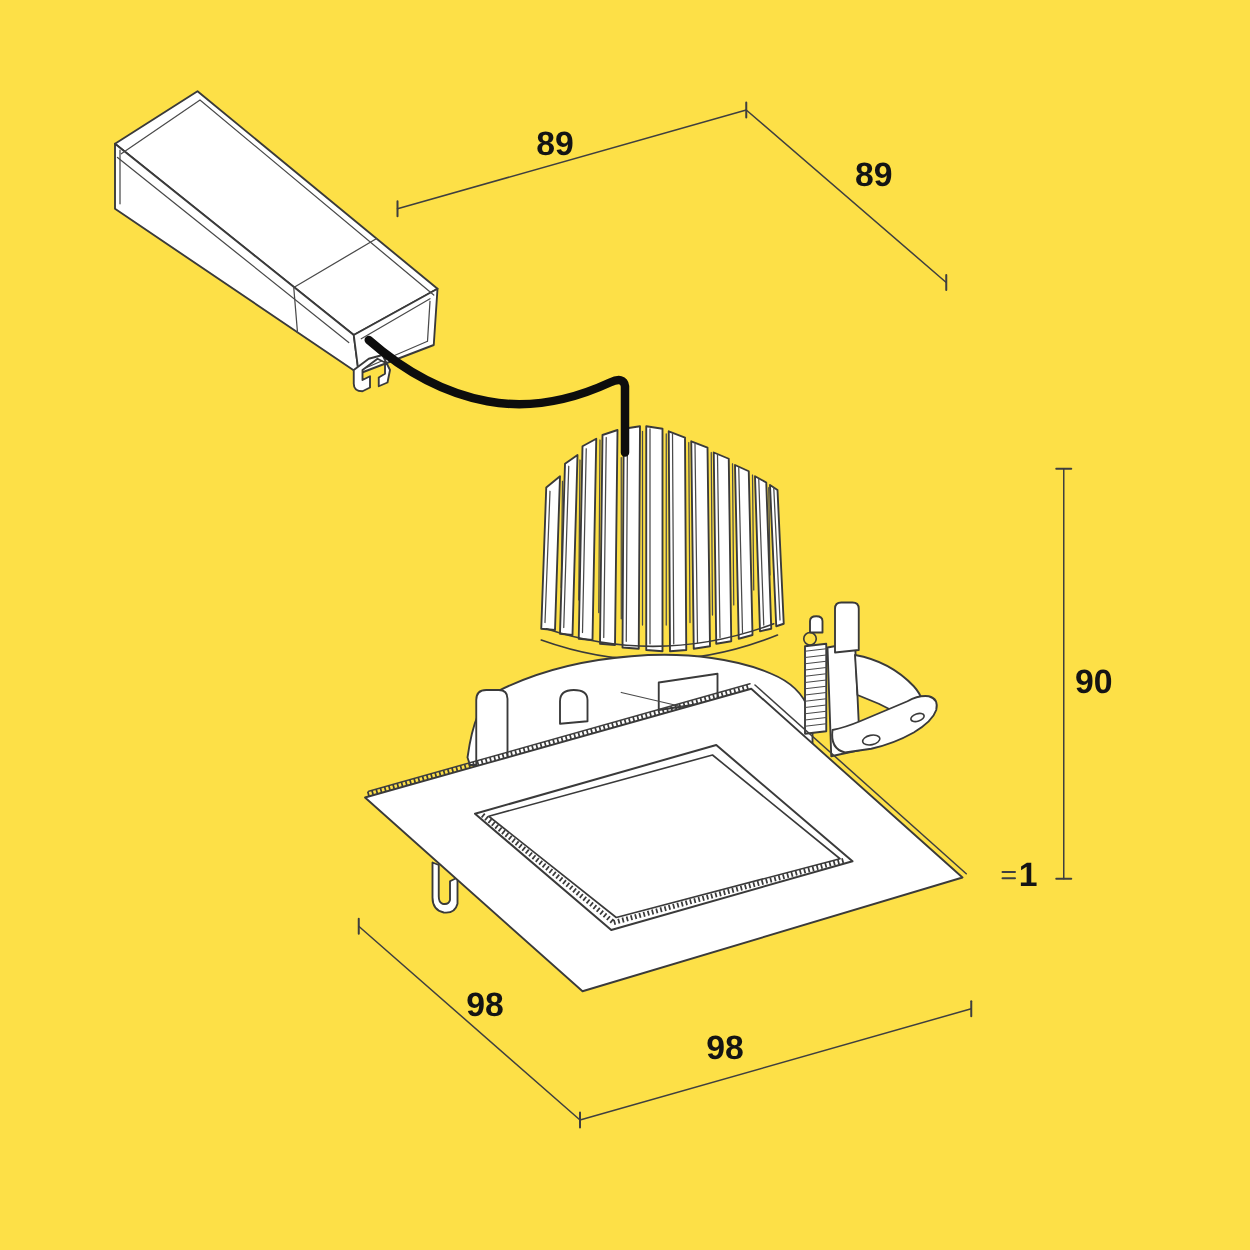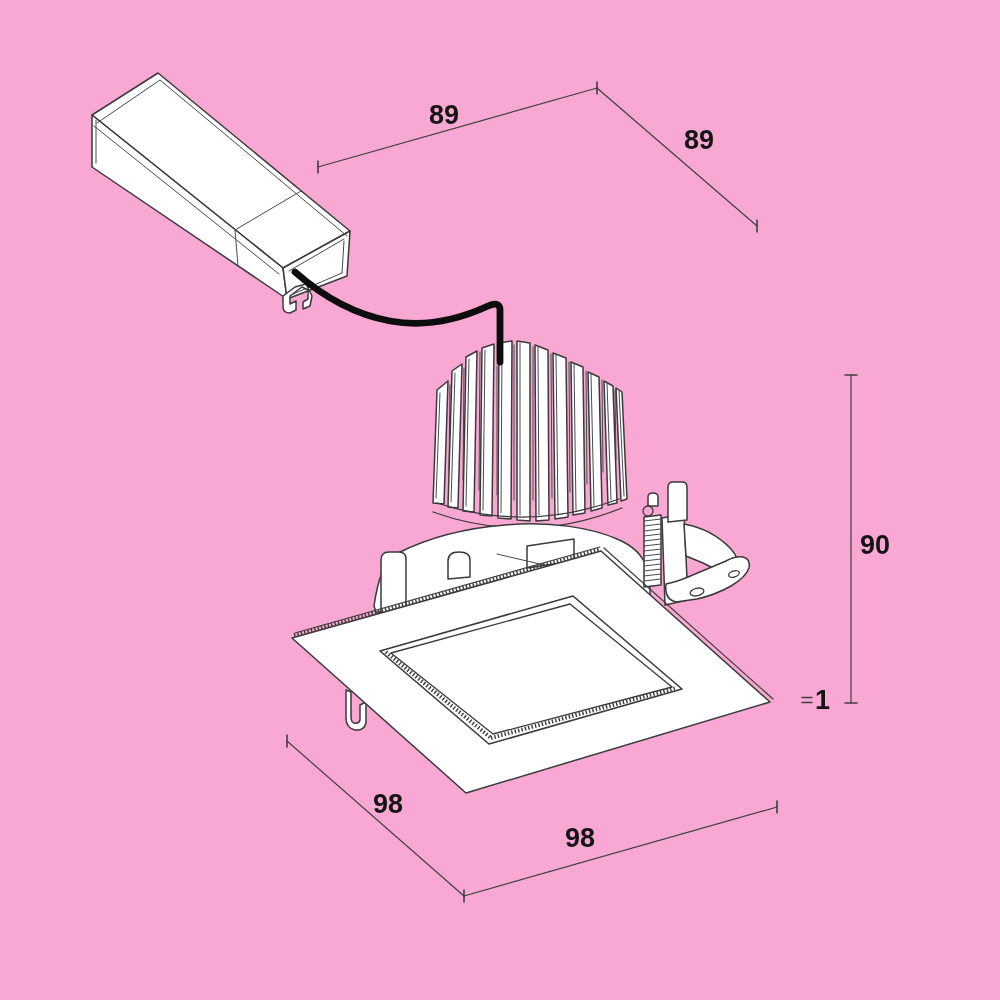--- a/index.html
+++ b/index.html
@@ -1,16 +1,16 @@
 <!DOCTYPE html>
 <html><head>
 <meta charset="utf-8">
 <style>
   html,body{margin:0;padding:0;background:#ffffff;}
-  .canvas{position:relative;width:1000px;height:1000px;background:#f9a8d4;overflow:hidden;}
+  .canvas{position:relative;width:1000px;height:1000px;background:#fde047;overflow:hidden;}
   svg{position:absolute;inset:0;}
   .ln{fill:none;stroke:#3a3a3a;stroke-width:1.3;stroke-linecap:round;stroke-linejoin:round;}
   .ln2{fill:none;stroke:#3a3a3a;stroke-width:1.6;stroke-linecap:round;stroke-linejoin:round;}
   .face{fill:#ffffff;stroke:#3a3a3a;stroke-width:1.5;stroke-linejoin:round;}
   .thin{fill:none;stroke:#4a4a4a;stroke-width:1;stroke-linecap:round;}
   .cable{fill:none;stroke:#0d0d0d;stroke-width:6.8;stroke-linecap:round;stroke-linejoin:round;}
   .dim{fill:none;stroke:#3f3f3f;stroke-width:1.2;stroke-linecap:round;}
   .tick{fill:none;stroke:#3f3f3f;stroke-width:1.6;stroke-linecap:round;}
   .hatch{fill:none;stroke:#3a3a3a;stroke-width:3.6;stroke-dasharray:1.4 2.1;}
   .hatch2{fill:none;stroke:#3a3a3a;stroke-width:4;stroke-dasharray:1.4 2.1;}

